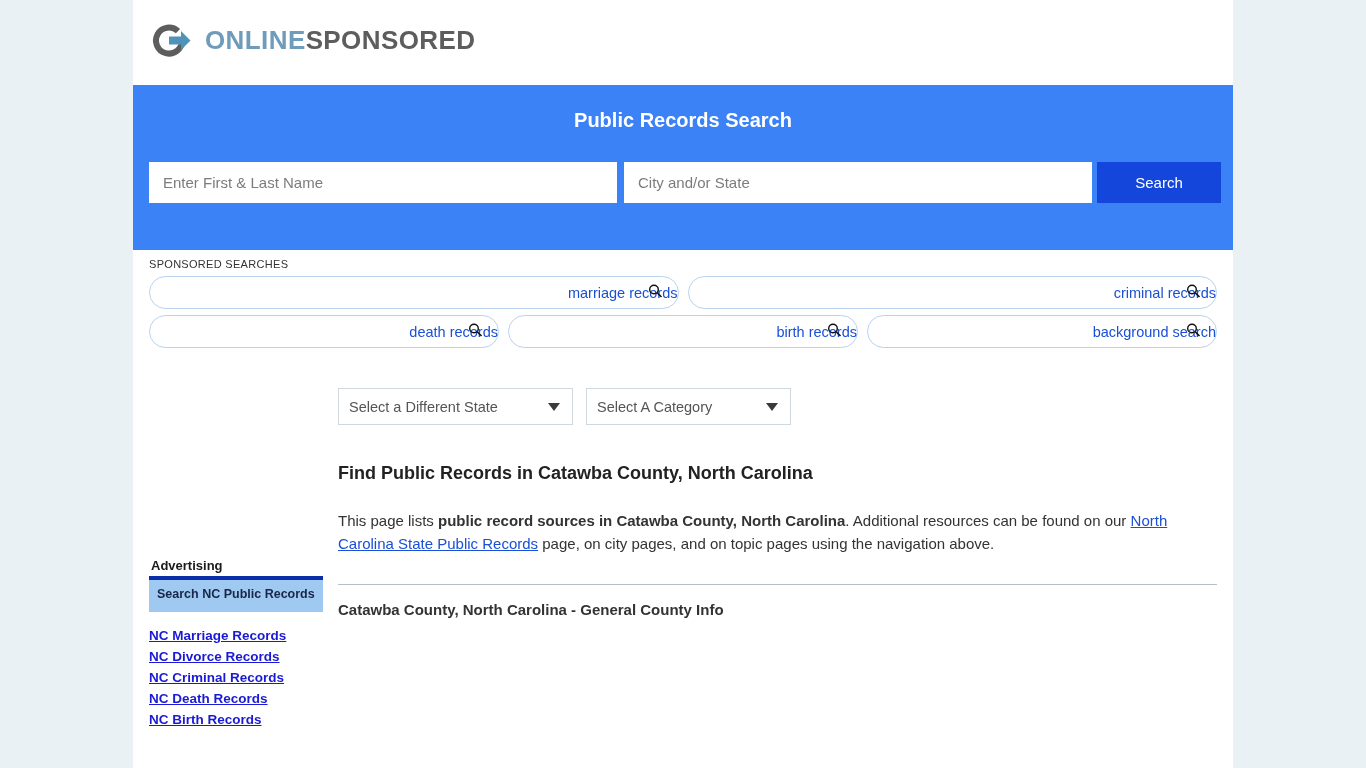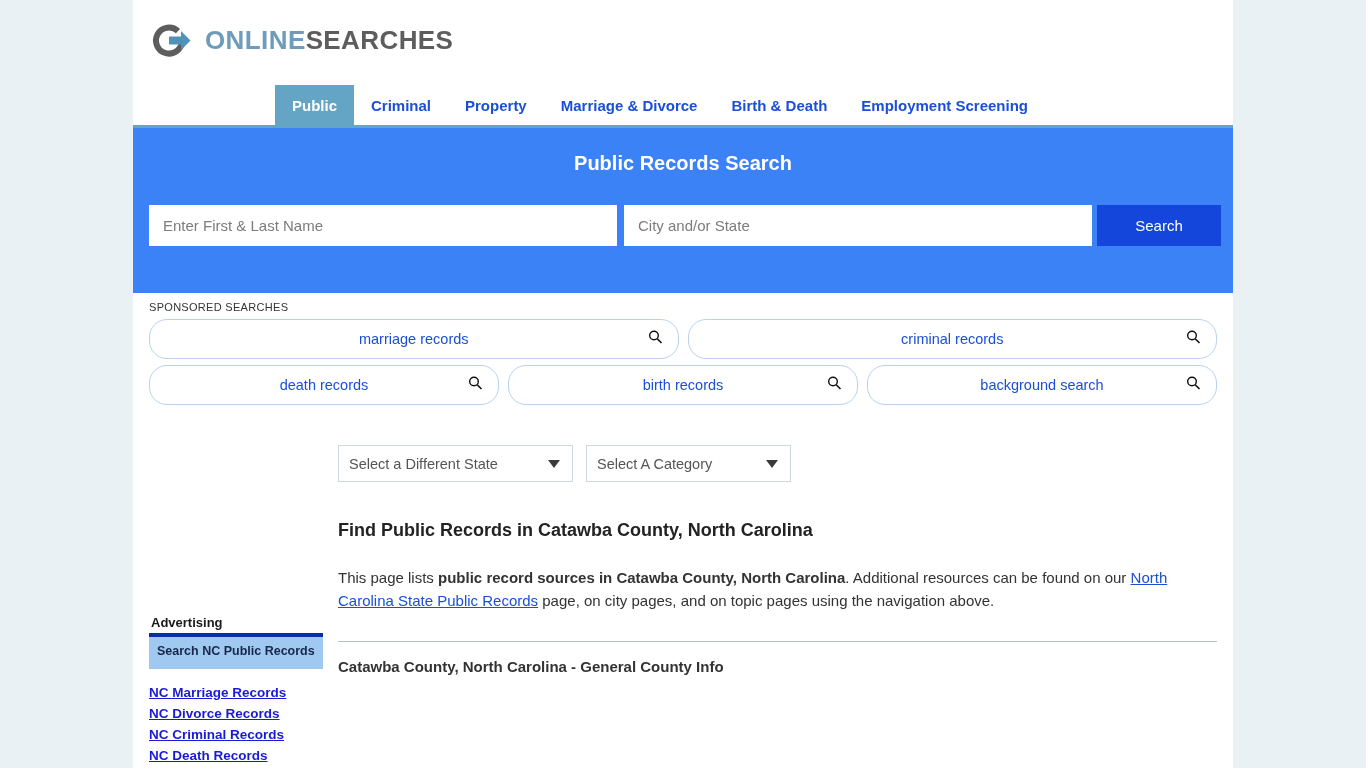--- a/index.html
+++ b/index.html
@@ -90,26 +90,26 @@
   .sponsored { padding: 8px 16px 0 16px; background: #fff; }
   .sponsored-label {
     font-size: 11px;
     color: #333;
     letter-spacing: .3px;
     margin-bottom: 6px;
   }
   .pill-row { display: flex; gap: 9px; margin-bottom: 6px; }
   .pill {
     flex: 1 1 0;
-    height: 40px;
+    height: 33px;
     border: 1px solid #b9d2ee;
     border-radius: 18px;
     display: flex;
     align-items: center;
-    justify-content: center;
+    justify-content: flex-end;
     position: relative;
     cursor: pointer;
     background: #fff;
   }
   .pill-label { color: #1a4fd6; font-size: 14.5px; }
   .pill .mag { position: absolute; right: 15px; top: 50%; transform: translateY(-50%); }
 
   
   .main { display: flex; padding: 14px 16px 0 16px; }
   .col-left { flex: 0 0 174px; position: relative; }
@@ -216,33 +216,25 @@
 
     <div class="header">
       <div class="logo">
         <span class="logo-mark">
           <svg width="47" height="47" viewBox="0 0 47 47">
             <path d="M33 23.5 A13 13 0 1 1 29 14.2" fill="none" stroke="#5d5d5d" stroke-width="6"></path>
             <path d="M20 19.5 h12 v-5.5 l9.5 9.5 -9.5 9.5 v-5.5 h-12 z" fill="#4f93b8"></path>
           </svg>
         </span>
         <span class="logo-text">
-          <span class="logo-online">ONLINE</span><span class="logo-searches">SEARCHES</span>
+          <span class="logo-online">ONLINE</span><span class="logo-searches">SPONSORED</span>
         </span>
       </div>
     </div>
 
-    <div class="nav">
-      <div class="nav-item active">Public</div>
-      <div class="nav-item">Criminal</div>
-      <div class="nav-item">Property</div>
-      <div class="nav-item">Marriage &amp; Divorce</div>
-      <div class="nav-item">Birth &amp; Death</div>
-      <div class="nav-item">Employment Screening</div>
-    </div>
 
     <div class="banner">
       <div class="banner-title">Public Records Search</div>
       <div class="search-row">
         <input class="search-input search-name" type="text" placeholder="Enter First &amp; Last Name" style="">
         <input class="search-input search-city" type="text" placeholder="City and/or State" style="">
         <button class="search-btn">Search</button>
       </div>
     </div>
 

